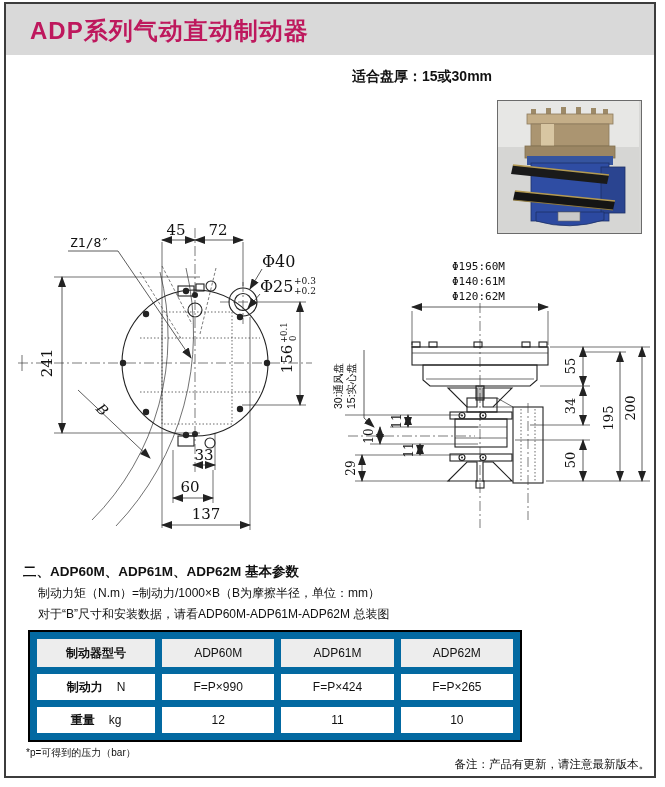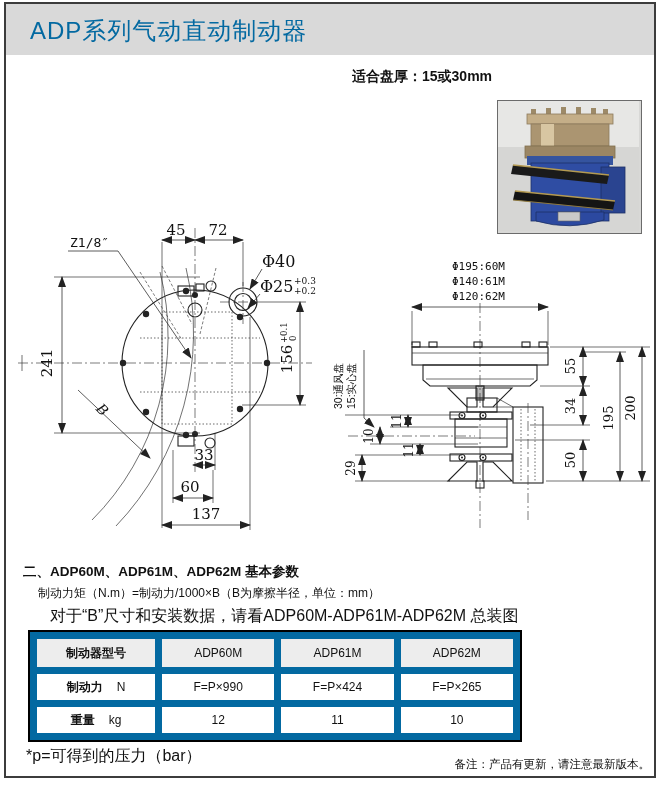--- a/index.html
+++ b/index.html
@@ -1,37 +1,37 @@
 <!DOCTYPE html>
 <html><head>
 <meta charset="utf-8">
 <style>
   html,body{margin:0;padding:0;background:#fff;}
   .page{position:relative;width:665px;height:787px;background:#ffffff;font-family:"Liberation Sans",sans-serif;color:#111;overflow:hidden;}
   .frame{position:absolute;left:4px;top:2px;width:652px;height:776px;border:2px solid #3c3c3c;box-sizing:border-box;pointer-events:none;}
   .titlebar{position:absolute;left:6px;top:4px;width:648px;height:51px;background:#d9d9d9;}
-  .titlebar h1{margin:0;padding:11px 0 0 24px;font-size:24px;font-weight:400;letter-spacing:1px;color:#0369a1;}
+  .titlebar h1{margin:0;padding:11px 0 0 24px;font-size:24px;font-weight:700;letter-spacing:1px;color:#be185d;}
   .disc-note{position:absolute;left:352px;top:68px;font-size:14px;font-weight:700;}
   .sec-title{position:absolute;font-size:13.5px;font-weight:700;}
   .sec1{left:36px;top:100px;}
   .sec2{left:23px;top:563px;}
   .formula{position:absolute;left:38px;top:585px;font-size:12px;}
-  .reference{position:absolute;left:50px;top:606px;font-size:16px;}
+  .reference{position:absolute;left:38px;top:606px;font-size:12px;}
   .photo{position:absolute;left:497px;top:100px;width:143px;height:132px;border:1px solid #6b6b6b;background:#d8d8d6;}
   .fv{position:absolute;left:10px;top:222px;}
   .sv{position:absolute;left:330px;top:248px;}
   .params{position:absolute;left:30px;top:632px;width:490px;border-collapse:collapse;table-layout:fixed;font-size:12px;}
   .params td{border:7px solid #0369a1;text-align:center;height:26px;padding:0;}
   .params tr.hdr td{background:#ededed;height:28px;}
   .params td.c1{width:118px;}
   .params .lbl{font-weight:700;}
   .params .unit{margin-left:14px;font-weight:400;}
   .params tr.hdr td.c1{font-weight:700;}
   .outer{outline:2px solid #000;}
-  .footnote{position:absolute;left:26px;top:746px;font-size:16px;}
+  .footnote{position:absolute;left:26px;top:746px;font-size:10px;}
   .remark{position:absolute;left:400px;top:757px;width:250px;text-align:right;font-size:11.5px;}
   
   .ol{fill:none;stroke:#222;stroke-width:1.1;}
   .thin{fill:none;stroke:#333;stroke-width:0.7;}
   .dim{fill:none;stroke:#333;stroke-width:0.8;}
   .cl{fill:none;stroke:#444;stroke-width:0.7;stroke-dasharray:10 3 2 3;}
   .dash{fill:none;stroke:#444;stroke-width:0.7;stroke-dasharray:3 2;}
   .dot{fill:none;stroke:#444;stroke-width:0.8;stroke-dasharray:1.5 2;}
   .dtxt{font-family:"DejaVu Serif",serif;fill:#111;}
   .mtxt{font-family:"DejaVu Sans Mono",monospace;fill:#111;}

